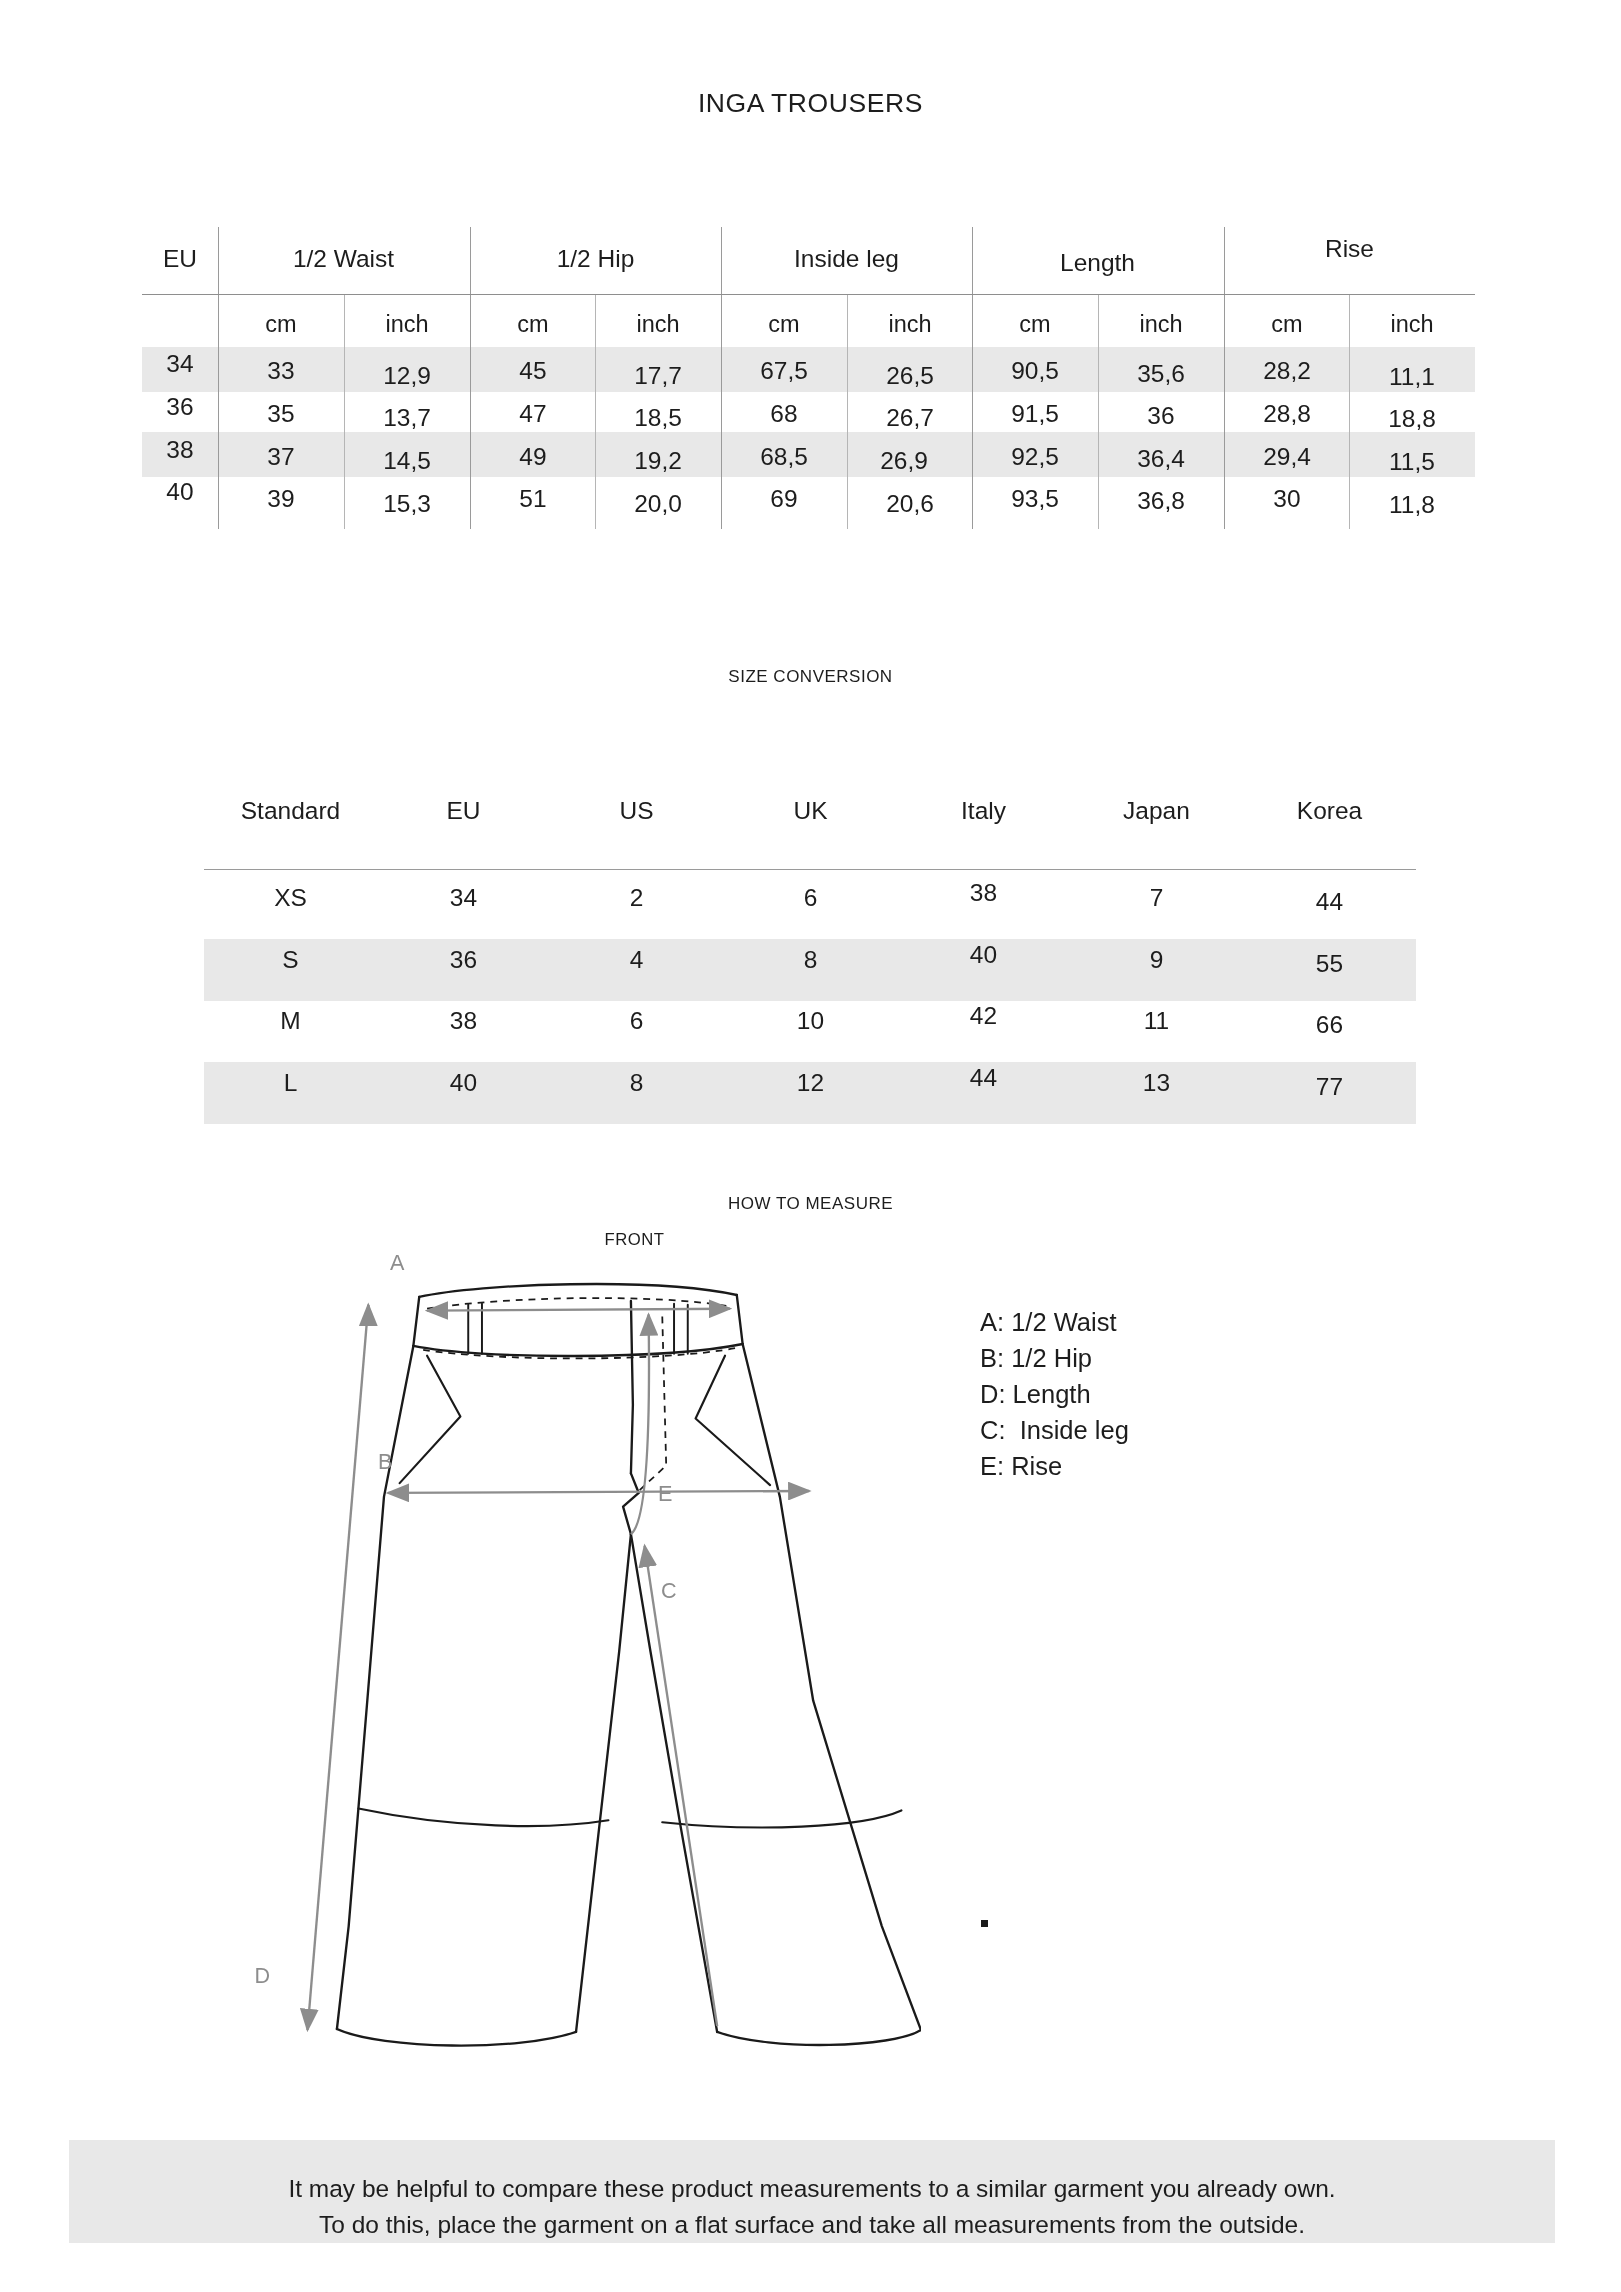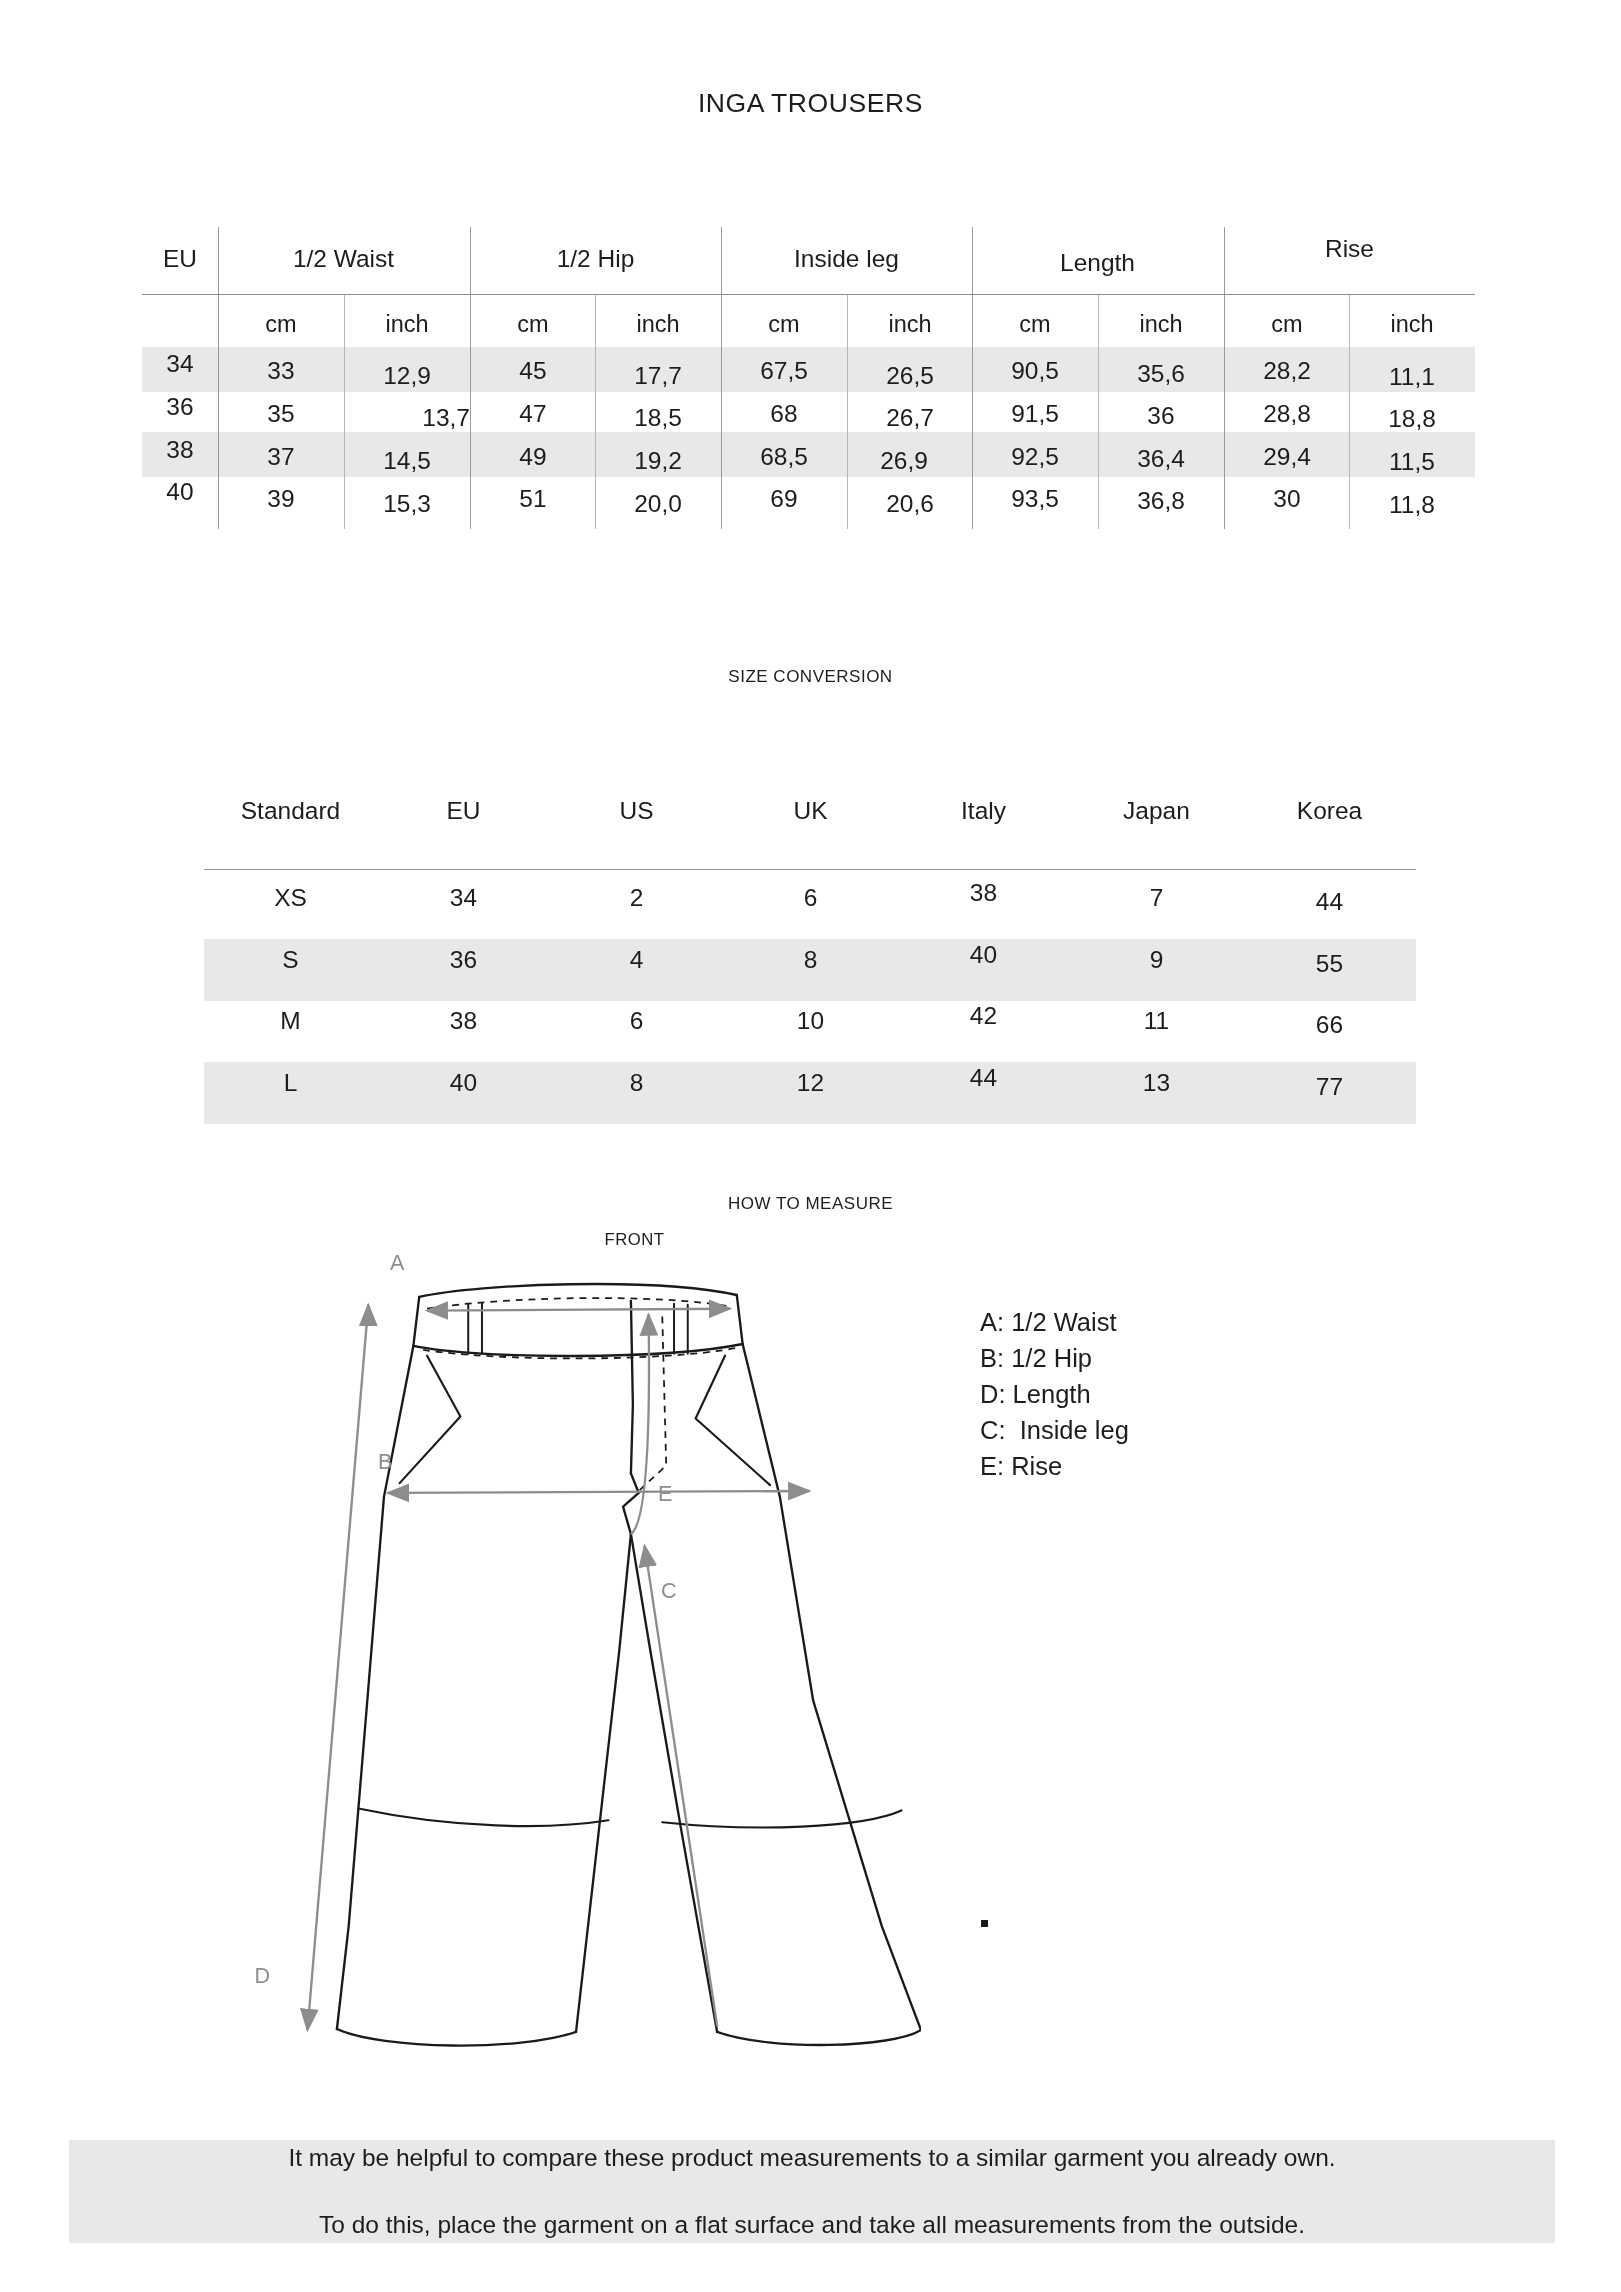--- a/index.html
+++ b/index.html
@@ -54,21 +54,21 @@
   .legend{position:absolute;left:980px;top:1304px;width:451px;}
   .legend-item{font-size:25.5px;line-height:36px;color:#1d1d1d;white-space:pre;}
 
   
   .stray-dot{position:absolute;left:981px;top:1920px;width:6.9px;height:6.9px;background:#1a1a1a;}
 
   
   .footer{
     position:absolute;left:69px;top:2140px;width:1486px;height:103px;
     background:#e8e8e8;display:flex;flex-direction:column;
-    align-items:center;justify-content:space-between;
+    align-items:center;justify-content:flex-end;
   }
   .footer-line{font-size:24.5px;line-height:36px;color:#1d1d1d;text-align:center;}
 </style>
 </head>
 <body>
 
 <div class="page">
 
   <div class="doc-title">INGA TROUSERS</div>
 
@@ -109,21 +109,21 @@
         <div class="cell" style="left: 328px; top: 130px; width: 126px;">45</div>
         <div class="cell" style="left: 453px; top: 135px; width: 126px;">17,7</div>
         <div class="cell" style="left: 579px; top: 130px; width: 126px;">67,5</div>
         <div class="cell" style="left: 705px; top: 135px; width: 126px;">26,5</div>
         <div class="cell" style="left: 830px; top: 130px; width: 126px;">90,5</div>
         <div class="cell" style="left: 956px; top: 133px; width: 126px;">35,6</div>
         <div class="cell" style="left: 1082px; top: 130px; width: 126px;">28,2</div>
         <div class="cell" style="left: 1207px; top: 136px; width: 126px;">11,1</div>
         <div class="cell" style="left: 0px; top: 166px; width: 76px;">36</div>
         <div class="cell" style="left: 76px; top: 173px; width: 126px;">35</div>
-        <div class="cell" style="left: 202px; top: 177px; width: 126px; text-align: right;">13,7</div>
+        <div class="cell" style="left: 202px; top: 177px; width: 126px;">13,7</div>
         <div class="cell" style="left: 328px; top: 173px; width: 126px;">47</div>
         <div class="cell" style="left: 453px; top: 177px; width: 126px;">18,5</div>
         <div class="cell" style="left: 579px; top: 173px; width: 126px;">68</div>
         <div class="cell" style="left: 705px; top: 177px; width: 126px;">26,7</div>
         <div class="cell" style="left: 830px; top: 173px; width: 126px;">91,5</div>
         <div class="cell" style="left: 956px; top: 175px; width: 126px;">36</div>
         <div class="cell" style="left: 1082px; top: 173px; width: 126px;">28,8</div>
         <div class="cell" style="left: 1207px; top: 178px; width: 126px;">18,8</div>
         <div class="cell" style="left: 0px; top: 209px; width: 76px;">38</div>
         <div class="cell" style="left: 76px; top: 216px; width: 126px;">37</div>

